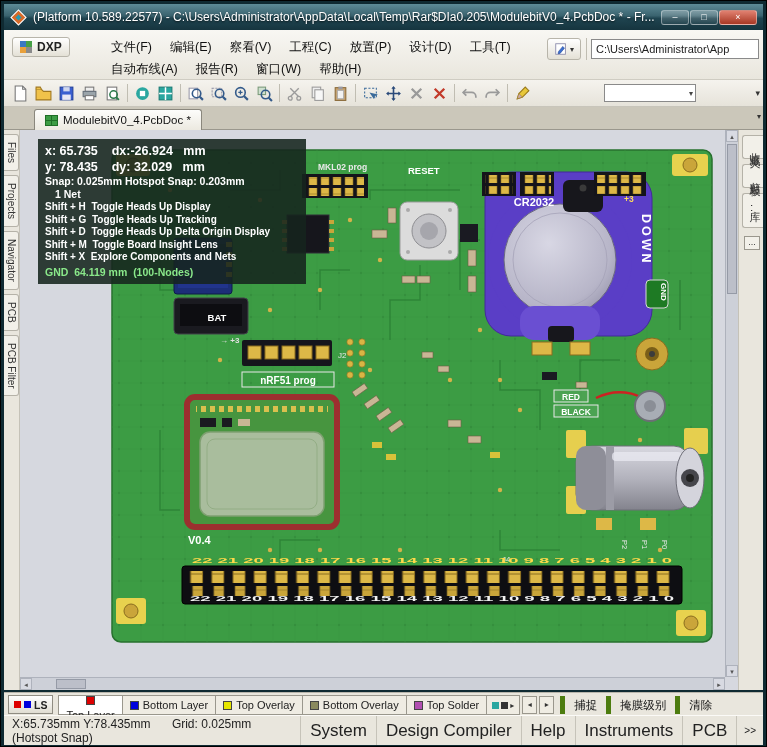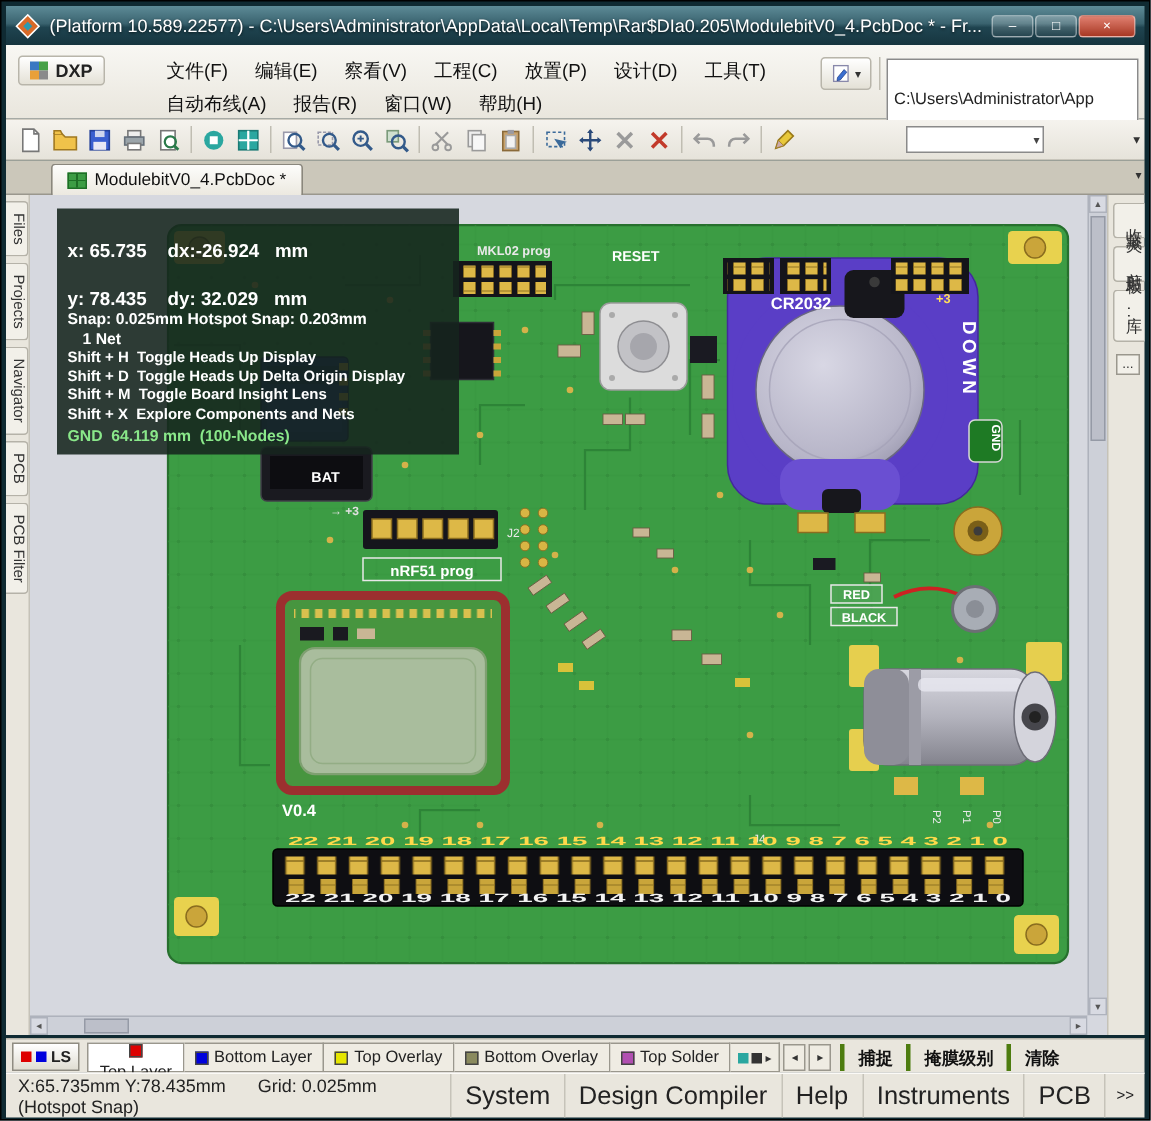--- a/index.html
+++ b/index.html
@@ -29,21 +29,21 @@
   .dxp-grid i:nth-child(1){background:#3a78c2}.dxp-grid i:nth-child(2){background:#46a046}
   .dxp-grid i:nth-child(3){background:#e8a03a}.dxp-grid i:nth-child(4){background:#8a8a8a}
   .menu-row1 { position:absolute; left:98px; top:7px; display:flex; }
   .menu-row2 { position:absolute; left:98px; top:29px; display:flex; }
   .menu-item { padding:2px 9px; font-size:12.5px; color:#111; white-space:nowrap; }
   .pen-btn { position:absolute; right:182px; top:8px; width:34px; height:22px; border:1px solid #b8b5aa;
     border-radius:3px; background:linear-gradient(#fff,#e4e1d6); display:flex; align-items:center;
     justify-content:center; gap:2px; font-size:8px; color:#333; }
   .menu-vsep { position:absolute; right:176px; top:8px; width:1px; height:22px; background:#c0bdb2; }
   .path-box { position:absolute; right:4px; top:9px; width:168px; height:20px; background:#fff;
-    border:1px solid #8a8a8a; font-size:11px; padding:20px 4px; color:#222; white-space:nowrap; overflow:hidden; }
+    border:1px solid #8a8a8a; font-size:11px; padding:3px 4px; color:#222; white-space:nowrap; overflow:hidden; }
 
   
   .toolbar { position:absolute; left:3px; top:79px; right:3px; height:27px;
     background:linear-gradient(#f5f3ee,#e6e3da); border-bottom:1px solid #c8c5bb;
     display:flex; align-items:center; padding-left:5px; }
   .tb-btn { width:23px; height:22px; display:flex; align-items:center; justify-content:center;
     border:1px solid transparent; border-radius:2px; }
   .tb-sep { width:1px; height:18px; background:#c0bdb2; margin:0 3px; flex:none; }
   .tb-combo { width:92px; height:18px; background:#fff; border:1px solid #8a8a8a; margin-left:70px;
     display:flex; align-items:center; justify-content:flex-end; font-size:8px; color:#444; padding-right:2px; }
@@ -83,21 +83,21 @@
   .vthumb { position:absolute; left:1px; right:1px; top:14px; height:150px; background:#bcbfc9; border:1px solid #959aa6; }
   .hscroll { position:absolute; left:0; right:13px; bottom:0; height:13px; background:#cdd0d8; border-top:1px solid #aeb2bc; }
   .harrow { position:absolute; top:0; width:12px; height:12px; font-size:7px; text-align:center; line-height:12px; color:#555; background:#d8dae2; border:1px solid #aeb2bc; }
   .hthumb { position:absolute; left:36px; top:1px; height:10px; width:30px; background:#bcbfc9; border:1px solid #959aa6; }
   .scroll-corner { position:absolute; right:0; bottom:0; width:13px; height:13px; background:#d6d8df; }
 
   
   .hud { position:absolute; left:18px; top:9px; width:268px; background:rgba(22,36,30,.88);
     color:#fff; padding:4px 7px 6px; font-weight:bold; z-index:5; }
   .hud div { white-space:pre; overflow:hidden; }
-  .hud-xy { font-size:12.5px; line-height:16px;margin-top:16px; }
+  .hud-xy { font-size:12.5px; line-height:16px; }
   .hud-small { font-size:10.5px; line-height:13px; }
   .hud-net-count { padding-left:10px; }
   .hud-sc { font-size:10px; line-height:12.5px; }
   .hud-net { font-size:10.5px; color:#8ae88a; margin-top:2px; }
 
   
   .layerbar { position:absolute; left:3px; right:3px; top:691px; height:23px; background:#e9e6dd;
     border-top:1px solid #b9b6ac; display:flex; align-items:flex-end; padding:0 2px; }
   .ls-btn { display:flex; align-items:center; gap:3px; border:1px solid #8f8c82;
     background:linear-gradient(#fff,#e0ddd2); height:19px; padding:0 5px; font-size:10.5px;
@@ -105,22 +105,22 @@
   .mini-sq { width:7px; height:7px; display:inline-block; }
   .layer-tab { display:flex; align-items:center; gap:4px; height:20px; padding:0 7px; font-size:11px;
     background:#efece3; border:1px solid #9a978d; border-left:none; color:#222; white-space:nowrap; }
   .layer-tab.first { border-left:1px solid #9a978d; }
   .layer-tab.active { background:#fff;flex-direction:column; }
   .swatch { width:9px; height:9px; border:1px solid #444; flex:none; }
   .mini-tab { display:flex; align-items:center; gap:2px; height:20px; padding:0 5px;
     background:#efece3; border:1px solid #9a978d; border-left:none; font-size:8px; color:#333; }
   .lb-arrow { width:15px; height:18px; font-size:8px; text-align:center; border:1px solid #9a978d;
     background:#efece3; margin:0 0 1px 2px; line-height:16px; color:#333; }
-  .lb-action { font-size:11.5px; padding:0 9px; color:#111; border-left:3px solid #4d7c0f;
-    height:18px; display:flex; align-items:center; margin-bottom:1px; white-space:nowrap;font-weight:bold; }
+  .lb-action { font-size:11.5px; padding:0 9px; color:#111; border-left:5px solid #4d7c0f;
+    height:18px; display:flex; align-items:center; margin-bottom:1px; white-space:nowrap; }
   .lb-action.firstA { margin-left:6px; }
 
   
   .statusbar { position:absolute; left:3px; right:3px; top:714px; height:30px; background:#e9e6dd;
     border-top:1px solid #fbfaf7; display:flex; align-items:center; font-size:12px; color:#222; padding:0 0 0 8px; }
   .sb-left span { margin-right:18px; white-space:nowrap; }
   .sb-right { margin-left:auto; display:flex; align-items:stretch; height:100%; }
   .sb-panel { display:flex; align-items:center; padding:0 9px; border-left:1px solid #c6c3b9;
     font-size:17px; white-space:nowrap; }
   .sb-overflow { display:flex; align-items:center; padding:0 7px; border-left:1px solid #c6c3b9; font-size:10px; }
@@ -608,20 +608,21 @@
       </g>
       <text x="168" y="414" font-size="11" font-weight="bold" fill="#ffffff">V0.4</text>
     </svg>
 
     <div class="hud">
       <div class="hud-xy">x: 65.735    dx:-26.924   mm</div>
       <div class="hud-xy">y: 78.435    dy: 32.029   mm</div>
       <div class="hud-small">Snap: 0.025mm Hotspot Snap: 0.203mm</div>
       <div class="hud-small hud-net-count">1 Net</div>
       <div class="hud-sc">Shift + H  Toggle Heads Up Display</div>
+      <div class="hud-sc">Shift + G  Toggle Heads Up Tracking</div>
       <div class="hud-sc">Shift + D  Toggle Heads Up Delta Origin Display</div>
       <div class="hud-sc">Shift + M  Toggle Board Insight Lens</div>
       <div class="hud-sc">Shift + X  Explore Components and Nets</div>
       <div class="hud-net">GND  64.119 mm  (100-Nodes)</div>
     </div>
 
     <div class="vscroll">
       <div class="varrow" style="top:0">▴</div>
       <div class="vthumb"></div>
       <div class="varrow" style="bottom:0">▾</div>

